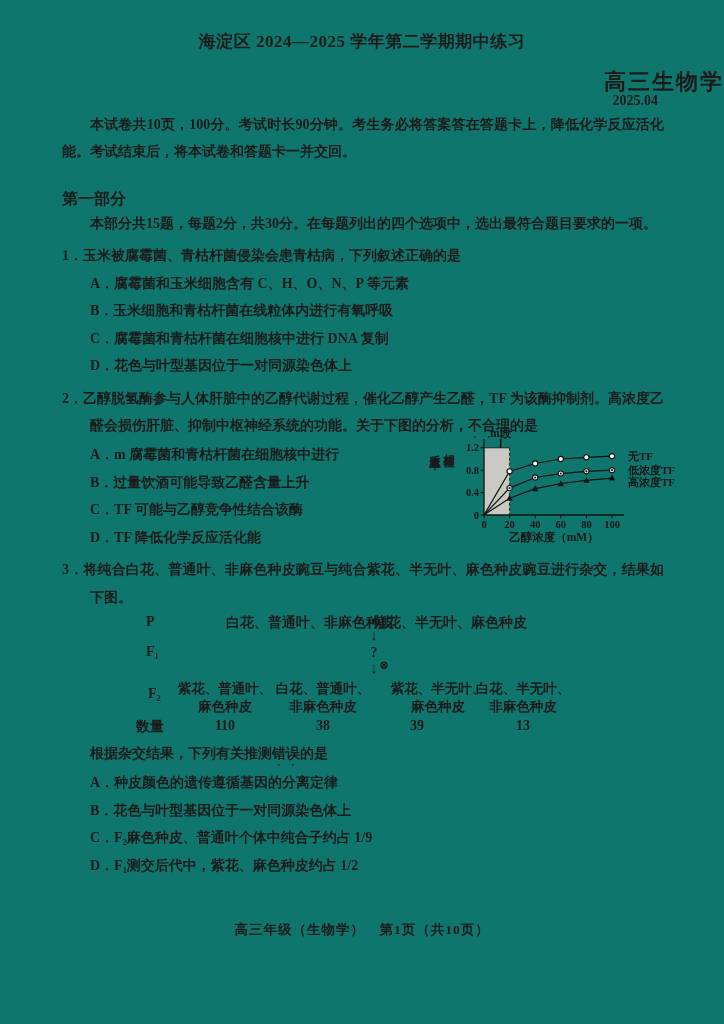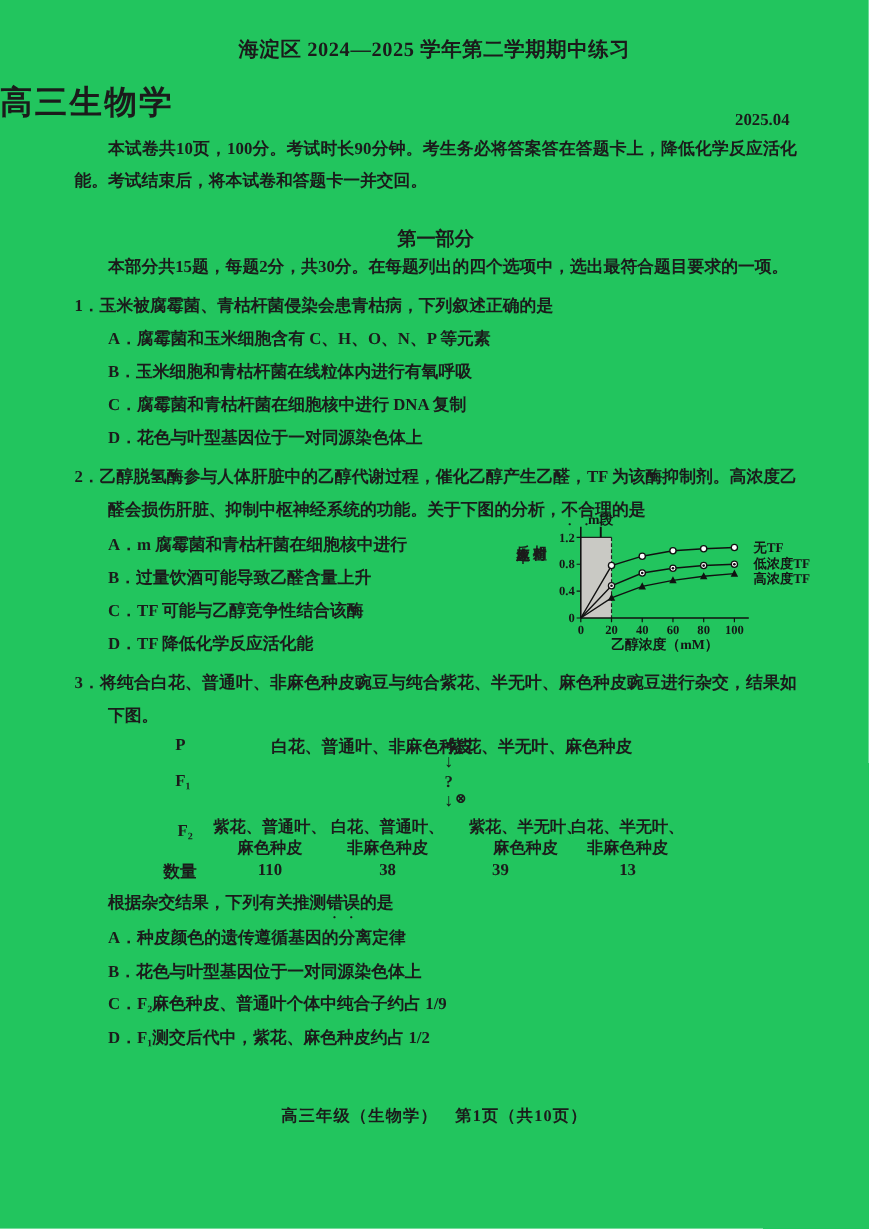--- a/index.html
+++ b/index.html
@@ -1,32 +1,32 @@
 <!DOCTYPE html>
 <html lang="zh"><head>
 <meta charset="utf-8">
 <style>
   html,body{margin:0;padding:0;background:#ffffff;}
   .page{
     position:relative;
     width:724px;height:1024px;
-    background:#22c55e;
+    background:#0f766e;
     font-family:"Liberation Serif","DejaVu Serif",serif;
     color:#1b1b1b;
     font-weight:600;
     overflow:hidden;
   }
   .header-line{padding-top:30px;text-align:center;font-size:17px;font-weight:700;letter-spacing:.5px;}
   .title-row{position:relative;margin-top:14px;height:44px;}
-  .title{display:block;text-align:left;font-size:27px;font-weight:700;letter-spacing:2px;}
+  .title{display:block;text-align:right;font-size:22px;font-weight:700;letter-spacing:2px;}
   .date{position:absolute;right:66px;bottom:2px;font-size:14px;font-weight:600;}
   .content{padding:0 60px 0 62px;}
   .content p{margin:0;}
   .intro{margin-top:50px;text-indent:2em;text-align:justify;line-height:27px;font-size:14px;}
-  .sec-head{margin-top:24px;text-align:center;font-size:16px;font-weight:700;}
+  .sec-head{margin-top:24px;text-align:left;font-size:16px;font-weight:700;}
   .sec-inst{margin-top:7px;text-indent:2em;line-height:27px;font-size:14px;font-weight:700;}
   .question{position:relative;font-size:14px;}
   .stem{padding-left:28px;text-indent:-28px;text-align:justify;line-height:27.5px;margin-top:5px !important;}
   .option{padding-left:28px;line-height:27.5px;}
   .emph{
     -webkit-text-emphasis:filled dot;-webkit-text-emphasis-position:under right;
     text-emphasis:filled dot;text-emphasis-position:under right;
   }
   
   .chart{position:absolute;left:364px;top:42px;width:282px;height:122px;}

